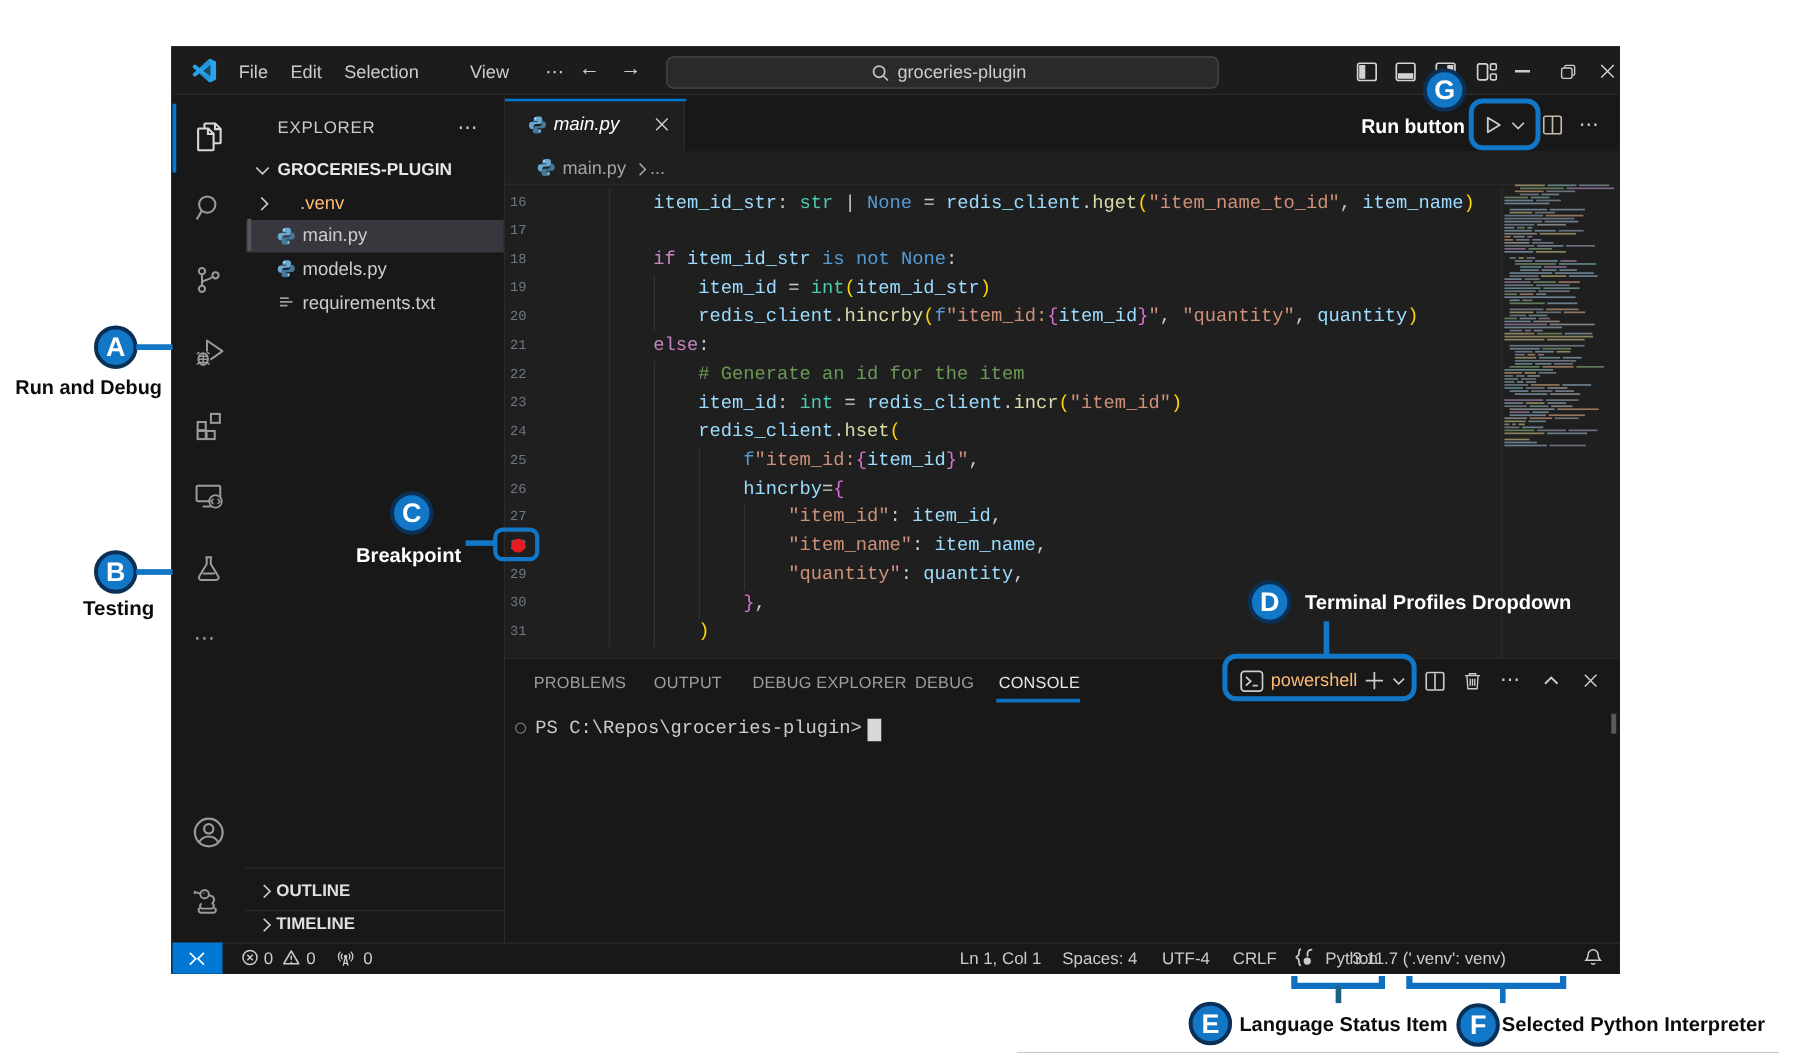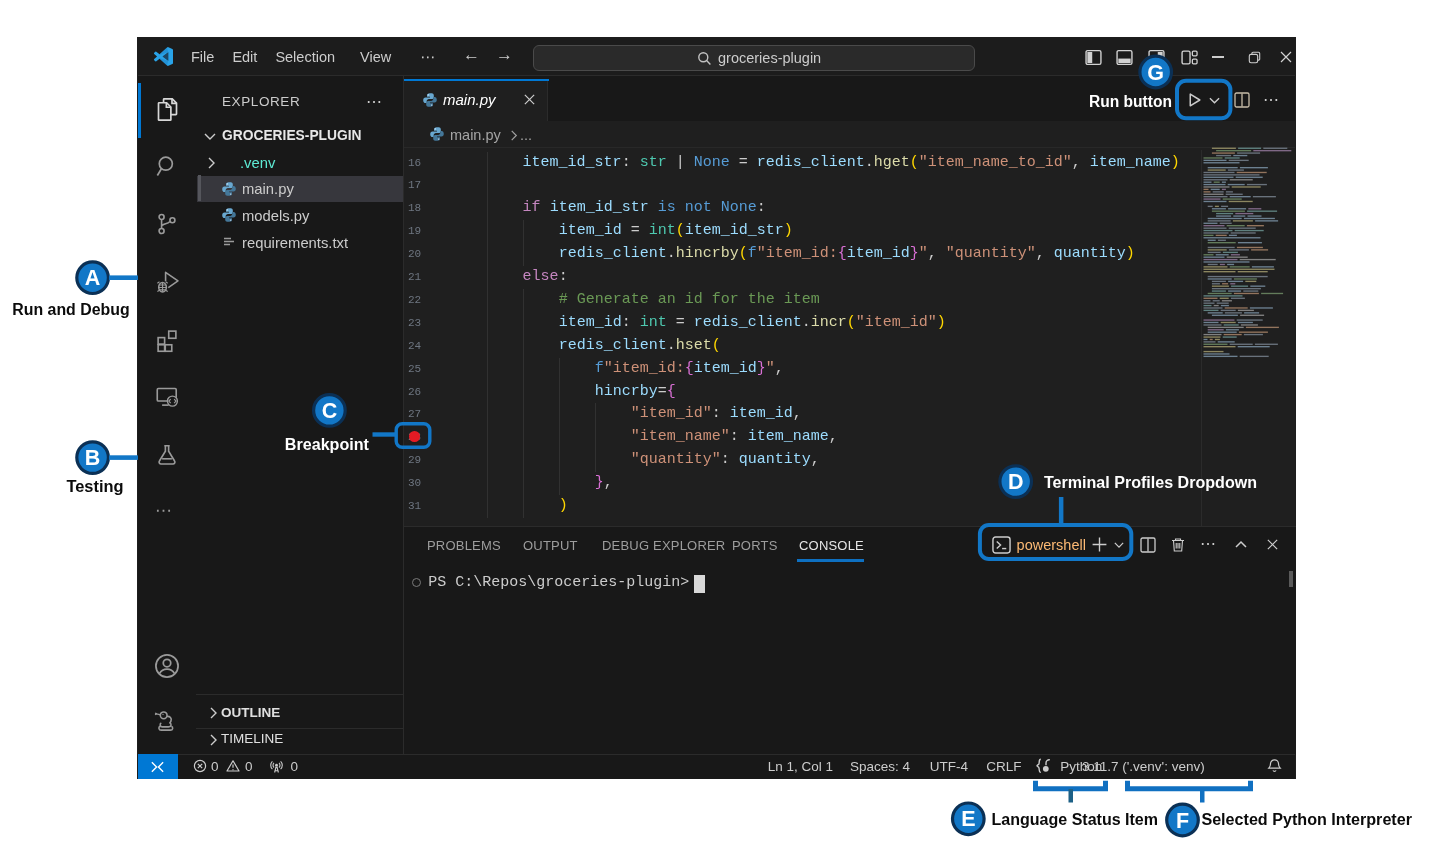--- a/index.html
+++ b/index.html
@@ -11,21 +11,21 @@
 </style></head><body>
 
 <div id="win">
 
  <div class="a" style="left:0;top:0;width:1157px;height:38px;background:#1c1c1c;border-bottom:1px solid #2b2b2b"></div>
  <svg class="a" style="left:16px;top:9px" width="19" height="19" viewBox="0 0 100 100">
    <path fill="#29a3e8" d="M96.5 10.7 75.9 0.8a6.2 6.2 0 0 0-7.1 1.2L29.3 38 12.1 25a4.1 4.1 0 0 0-5.3.2L1.2 30.3a4.1 4.1 0 0 0 0 6.1L16.1 50 1.2 63.6a4.1 4.1 0 0 0 0 6.1l5.6 5.1a4.1 4.1 0 0 0 5.3.2l17.2-13 39.5 36a6.2 6.2 0 0 0 7.1 1.2l20.6-9.9A6.2 6.2 0 0 0 100 83.7V16.3a6.2 6.2 0 0 0-3.5-5.6zM75 72.6 45.1 50 75 27.4z"></path>
    <path fill="#1c7fc2" d="M75 27.4 45.1 50 75 72.6zM68.8 2 29.3 38l-5 5.5L75 27.4v45.2L24.3 56.5l5 5.5L68.8 98l6.2-25.4V27.4z" opacity="0.45"></path>
  </svg>
  <div class="a" style="left:44px;top:10px;height:18px;color:#cccccc;font-size:14.5px;white-space:nowrap">
-   <span style="margin:0 9px">File</span><span style="margin:0 9px">Edit</span><span style="margin:0 9px">Selection</span><span style="margin-left:16px;margin-right:9px">View</span><span style="margin-left:20px;letter-spacing:1.5px;font-size:15px">⋯</span>
+   <span style="margin:0 9px">File</span><span style="margin:0 9px">Edit</span><span style="margin:0 9px">Selection</span><span style="margin-left:32px;margin-right:9px">View</span><span style="margin-left:20px;letter-spacing:1.5px;font-size:15px">⋯</span>
  </div>
  <div class="a" style="left:325px;top:7px;color:#cccccc;font-size:17px">←</div>
  <div class="a" style="left:358px;top:7px;color:#cccccc;font-size:17px">→</div>
  <div class="a" style="left:395px;top:7px;width:442px;height:26px;background:#2a2a2a;border:1px solid #4a4a4a;border-radius:6px"></div>
  <svg class="a" style="left:559px;top:13px" width="15" height="15" viewBox="0 0 15 15">
       <circle cx="6.3" cy="6.3" r="4.5" fill="none" stroke="#c2c2c2" stroke-width="1.4"></circle>
       <path d="M9.6 9.6L13.4 13.4" stroke="#c2c2c2" stroke-width="1.4"></path>
     </svg>
  <div class="a" style="left:580px;top:12px;color:#cccccc;font-size:14.5px">groceries-plugin</div>
 
@@ -116,21 +116,21 @@
  <div class="a" style="left:59px;top:137.8px;width:206px;height:26.6px;background:#37373d"></div>
  <div class="a" style="left:59.5px;top:137px;width:3.5px;height:26px;background:#55565c"></div>
 
  <svg class="a" style="left:66px;top:94px" width="12" height="9" viewBox="0 0 12 8">
       <path d="M1 1.5l5 5 5-5" fill="none" stroke="#cccccc" stroke-width="1.4"></path>
     </svg>
     <div class="a" style="left:84px;top:89.5px;color:#e8e8e8;font-size:13.8px;font-weight:bold">GROCERIES-PLUGIN</div>
     <svg class="a" style="left:69px;top:119px" width="9" height="12" viewBox="0 0 8 12">
       <path d="M1.5 1l5 5-5 5" fill="none" stroke="#cccccc" stroke-width="1.4"></path>
     </svg>
-    <div class="a" style="left:102px;top:116.5px;color:#5eead4;font-size:14.8px">.venv</div>
+    <div class="a" style="left:102px;top:116.5px;color:#fdba74;font-size:14.8px">.venv</div>
     <div class="a" style="left:83px;top:142.7px;width:16px;height:16px">
       <svg width="16" height="16" viewBox="0 0 16 16">
 <path fill="#69A8D0" d="M7.9 1.2c-2.3 0-2.9 1-2.9 2v1.6h3v.6H3.4c-1.3 0-2.2 1-2.2 2.8 0 1.8.9 2.9 2.2 2.9h1.3V9.3c0-1.2 1-2.2 2.2-2.2h3c1 0 1.9-.8 1.9-1.9V3.2c0-1.2-.9-2-2-2z"></path>
 <circle cx="6.3" cy="2.9" r="0.65" fill="#dfeefb"></circle>
 <path fill="#447799" d="M8.1 14.8c2.3 0 2.9-1 2.9-2v-1.6H8v-.6h4.6c1.3 0 2.2-1 2.2-2.8 0-1.8-.9-2.9-2.2-2.9h-1.3v1.8c0 1.2-1 2.2-2.2 2.2h-3c-1 0-1.9.8-1.9 1.9v2c0 1.2.9 2 2 2z"></path>
 <circle cx="9.7" cy="13.1" r="0.65" fill="#dfeefb"></circle>
       </svg>
     </div>
     <div class="a" style="left:104px;top:143.2px;color:#cccccc;font-size:14.8px">main.py</div>
     <div class="a" style="left:83px;top:169.3px;width:16px;height:16px">
@@ -149,21 +149,21 @@
 
  <div class="a" style="left:58px;top:656px;width:207px;height:0;border-top:1px solid #2b2b2b"></div>
  <div class="a" style="left:58px;top:690px;width:207px;height:0;border-top:1px solid #2b2b2b"></div>
  <svg class="a" style="left:71px;top:669px" width="9" height="12" viewBox="0 0 8 12">
       <path d="M1.5 1l5 5-5 5" fill="none" stroke="#cccccc" stroke-width="1.4"></path>
     </svg>
  <div class="a" style="left:83px;top:666.5px;color:#e0e0e0;font-size:13.5px;font-weight:bold">OUTLINE</div>
  <svg class="a" style="left:71px;top:695.5px" width="9" height="12" viewBox="0 0 8 12">
       <path d="M1.5 1l5 5-5 5" fill="none" stroke="#cccccc" stroke-width="1.4"></path>
     </svg>
- <div class="a" style="left:83px;top:693px;color:#e0e0e0;font-size:13.5px;font-weight:normal">TIMELINE</div>
+ <div class="a" style="left:83px;top:693px;color:#e0e0e0;font-size:13.5px;font-weight:bold">TIMELINE</div>
 
  <div class="a" style="left:265.5px;top:38px;width:891.5px;height:44.6px;background:#181818"></div>
  <div class="a" style="left:265.5px;top:40.5px;width:144.5px;height:42.1px;background:#1f1f1f;border-right:1px solid #2b2b2b"></div>
  <div class="a" style="left:265.5px;top:40.5px;width:145px;height:2.5px;background:#0078d4"></div>
  <div class="a" style="left:284px;top:54px;width:16px;height:16px">
       <svg width="16" height="16" viewBox="0 0 16 16">
 <path fill="#69A8D0" d="M7.9 1.2c-2.3 0-2.9 1-2.9 2v1.6h3v.6H3.4c-1.3 0-2.2 1-2.2 2.8 0 1.8.9 2.9 2.2 2.9h1.3V9.3c0-1.2 1-2.2 2.2-2.2h3c1 0 1.9-.8 1.9-1.9V3.2c0-1.2-.9-2-2-2z"></path>
 <circle cx="6.3" cy="2.9" r="0.65" fill="#dfeefb"></circle>
 <path fill="#447799" d="M8.1 14.8c2.3 0 2.9-1 2.9-2v-1.6H8v-.6h4.6c1.3 0 2.2-1 2.2-2.8 0-1.8-.9-2.9-2.2-2.9h-1.3v1.8c0 1.2-1 2.2-2.2 2.2h-3c-1 0-1.9.8-1.9 1.9v2c0 1.2.9 2 2 2z"></path>
 <circle cx="9.7" cy="13.1" r="0.65" fill="#dfeefb"></circle>
@@ -425,21 +425,21 @@
       <rect x="1202.5" y="349.9" width="20" height="1.35" fill="#a8a070" opacity="0.8"></rect>
       <rect x="1202.5" y="352.3" width="26" height="1.35" fill="#7f98ad" opacity="0.8"></rect>
       <rect x="1202.5" y="354.7" width="34" height="1.35" fill="#7f98ad" opacity="0.8"></rect>
       <rect x="1238.7" y="354.7" width="29" height="1.35" fill="#7c8794" opacity="0.8"></rect>
     </svg>
 
  <div class="a" style="left:265.5px;top:488px;width:892px;height:228px;background:#181818;border-top:1px solid #2b2b2b"></div>
  <div class="a" style="left:289px;top:499.5px;color:#9d9d9d;font-size:13px;letter-spacing:0.2px">PROBLEMS</div>
     <div class="a" style="left:385px;top:499.5px;color:#9d9d9d;font-size:13px;letter-spacing:0.2px">OUTPUT</div>
     <div class="a" style="left:464px;top:499.5px;color:#9d9d9d;font-size:13px;letter-spacing:0.2px">DEBUG EXPLORER</div>
-    <div class="a" style="left:594px;top:499.5px;color:#9d9d9d;font-size:13px;letter-spacing:0.2px">PORTS</div>
+    <div class="a" style="left:594px;top:499.5px;color:#9d9d9d;font-size:13px;letter-spacing:0.2px">DEBUG</div>
     <div class="a" style="left:661px;top:499.5px;color:#e7e7e7;font-size:13px;letter-spacing:0.2px">CONSOLE</div>
  <div class="a" style="left:659px;top:521px;width:67px;height:2.5px;background:#0e70c1"></div>
 
  <svg class="a" style="left:853.5px;top:498px" width="19" height="18" viewBox="0 0 16 15">
       <rect x="0.8" y="0.8" width="14.4" height="13.4" rx="2.2" fill="none" stroke="#cccccc" stroke-width="1.2"></rect>
       <path d="M4 4.5L7.2 7.5 4 10.5" fill="none" stroke="#cccccc" stroke-width="1.2"></path>
       <path d="M8.5 10.5h3.5" stroke="#cccccc" stroke-width="1.2"></path>
     </svg>
  <div class="a" style="left:878.6px;top:499px;color:#fdba74;font-size:14.5px">powershell</div>
  <svg class="a" style="left:953px;top:498px" width="17" height="17" viewBox="0 0 16 16">

